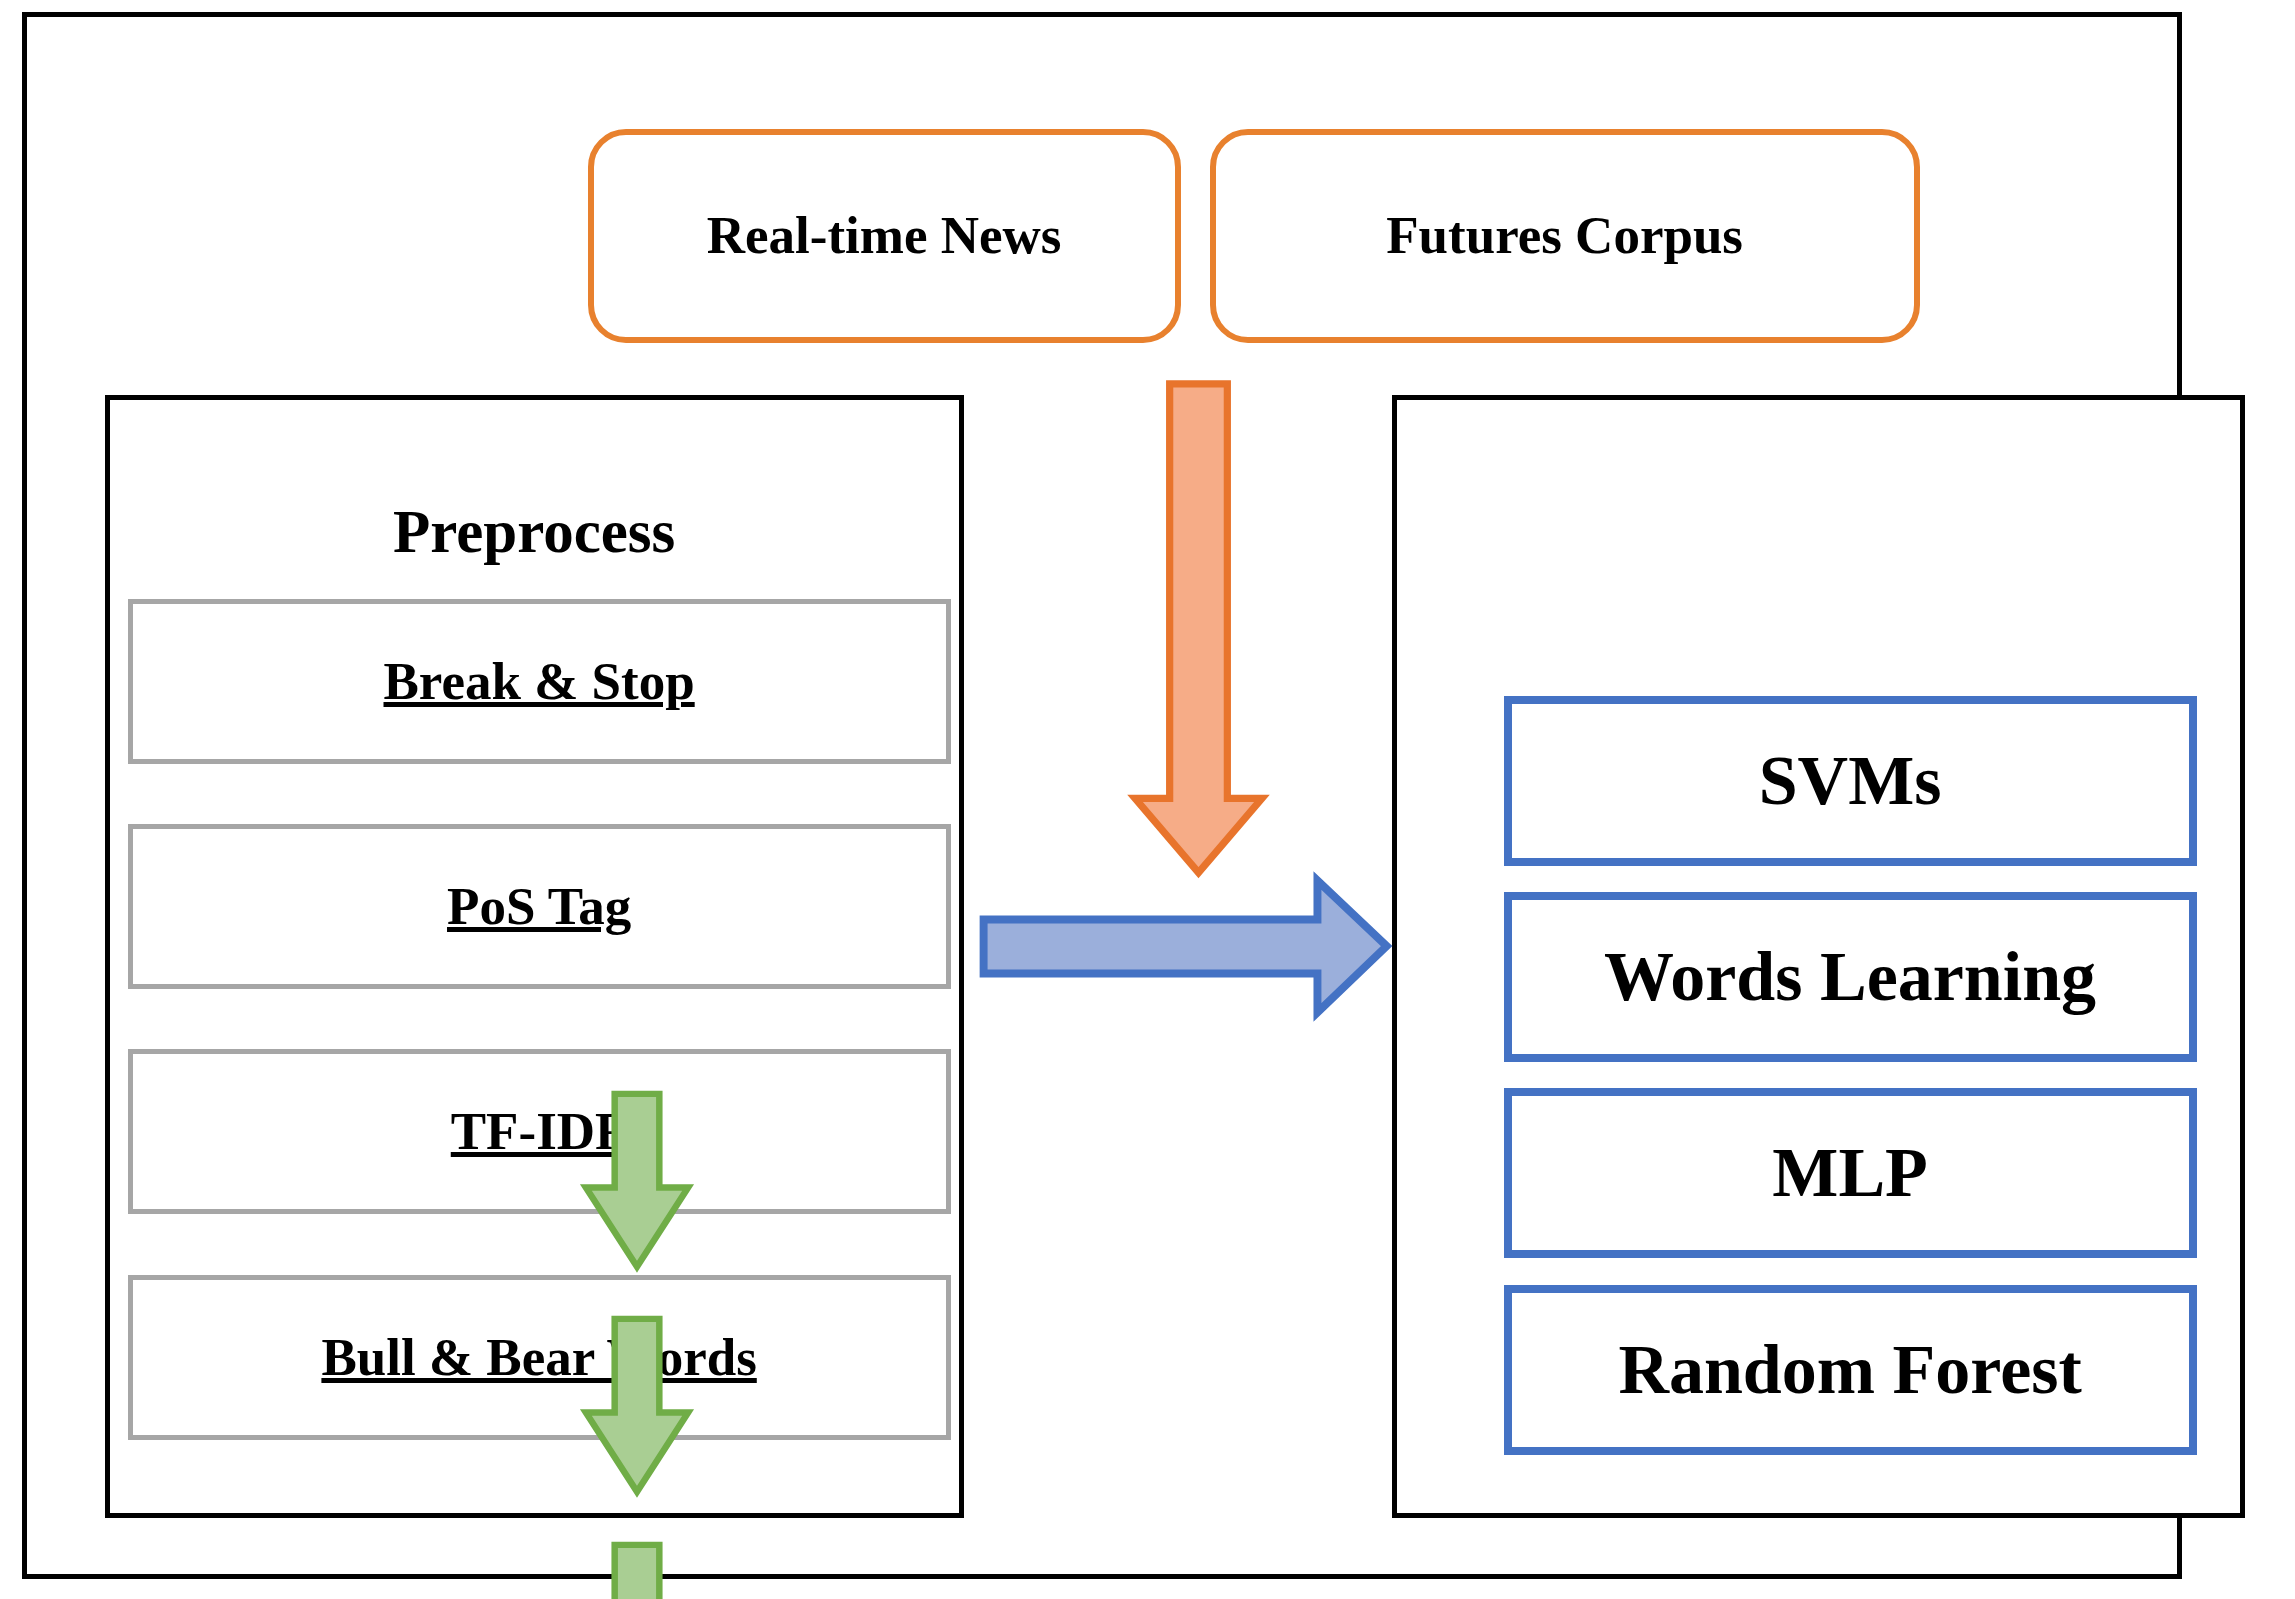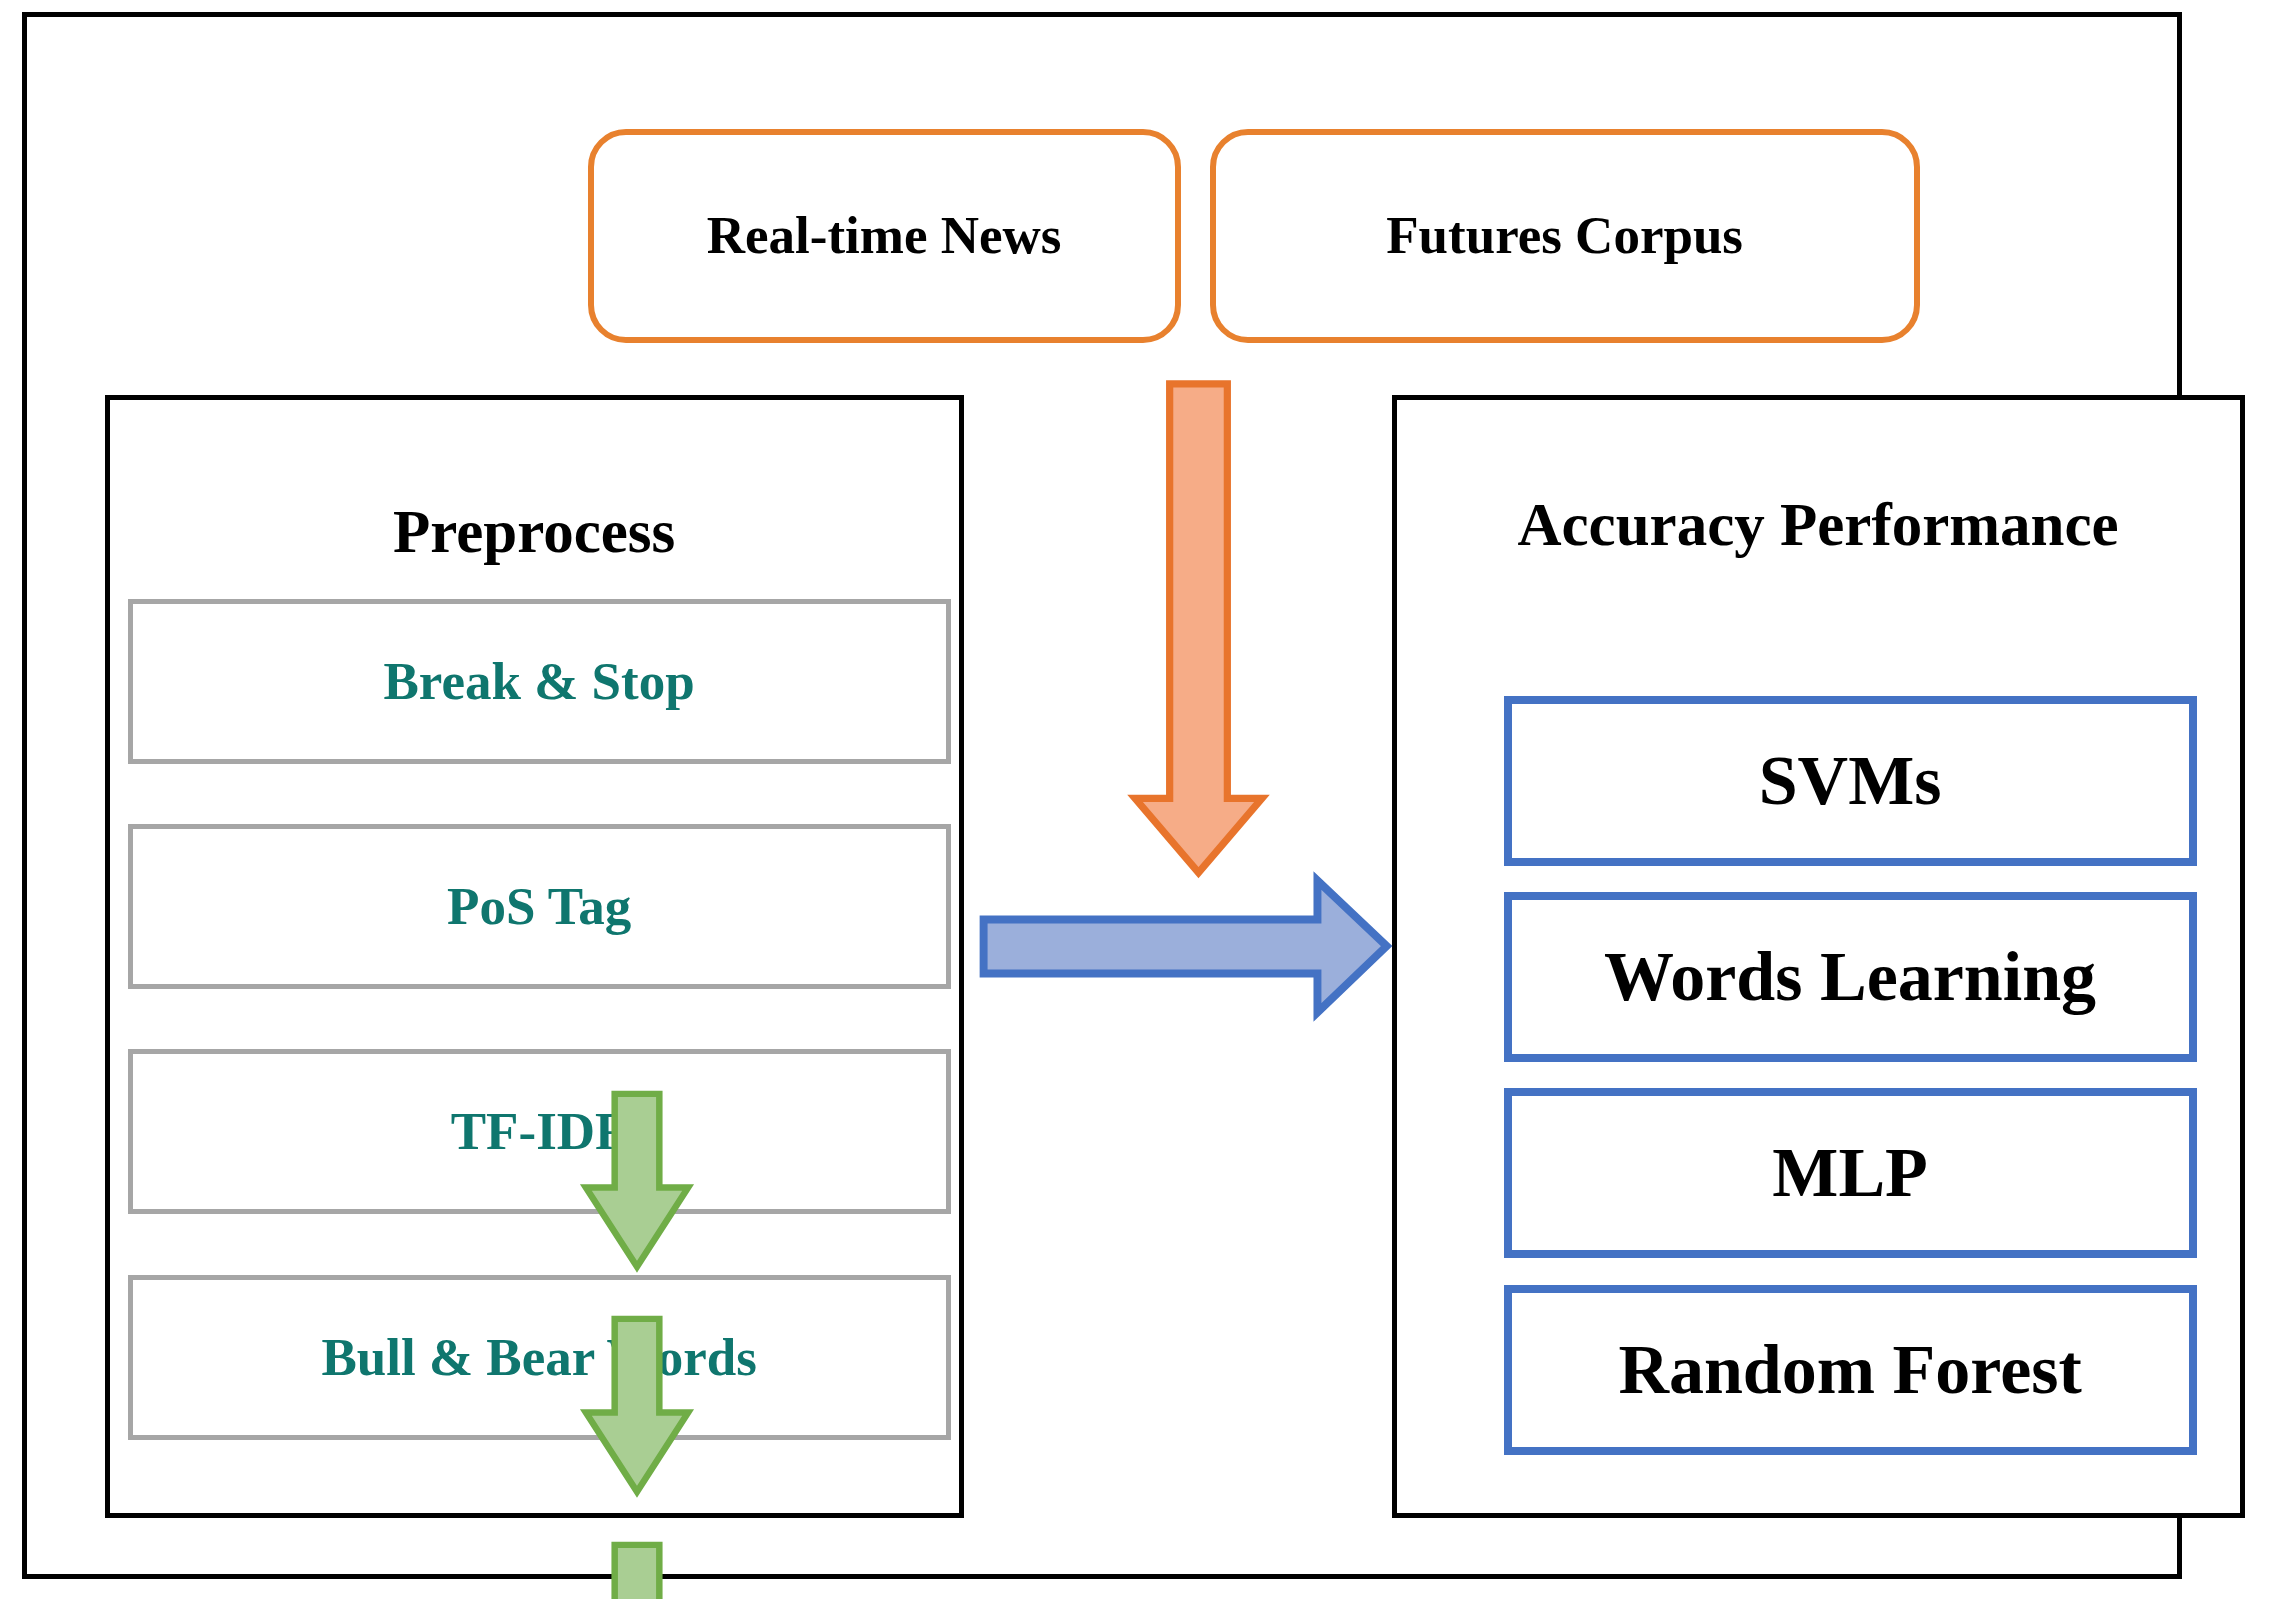--- a/index.html
+++ b/index.html
@@ -82,23 +82,24 @@
     box-sizing: border-box;
     border: 5.8px solid #A6A6A6;
     background: #ffffff;
     display: flex;
     align-items: center;
     justify-content: center;
   }
   .step-box .step-label {
     font-weight: bold;
     font-size: 53px;
-    color: #0f766e;
-    line-height: 1;
-    white-space: nowrap;
+    color: #000000;
+    line-height: 1;
+    white-space: nowrap;
+    text-decoration: underline;
   }
   .step-box.s0 { left: 18px; top: 199px;  width: 823px; height: 165px; }
   .step-box.s1 { left: 18px; top: 424px;  width: 823px; height: 165px; justify-content: center; }
   .step-box.s2 { left: 18px; top: 649px;  width: 823px; height: 165px; }
   .step-box.s3 { left: 18px; top: 875px; width: 823px; height: 165px; }
 
   
   .model-box {
     position: absolute;
     box-sizing: border-box;
@@ -171,21 +172,20 @@
       </svg>
       <svg class="arrow-svg" id="green-arrow-1" viewBox="0 0 150 250">
         <polygon points="44,4 106,4 106,134 146,134 75,244 4,134 44,134" fill="#A9CE93" stroke="#70AD47" stroke-width="9" stroke-linejoin="miter"></polygon>
       </svg>
       <svg class="arrow-svg" id="green-arrow-2" viewBox="0 0 150 250">
         <polygon points="44,4 106,4 106,134 146,134 75,244 4,134 44,134" fill="#A9CE93" stroke="#70AD47" stroke-width="9" stroke-linejoin="miter"></polygon>
       </svg>
     </div>
 
     <div class="panel" id="panel-accuracy">
-      <div class="panel-title">Accuracy Performance</div>
 
       <div class="model-box m0">
         <span class="model-label">SVMs</span>
       </div>
       <div class="model-box m1">
         <span class="model-label">Words Learning</span>
       </div>
       <div class="model-box m2">
         <span class="model-label">MLP</span>
       </div>

